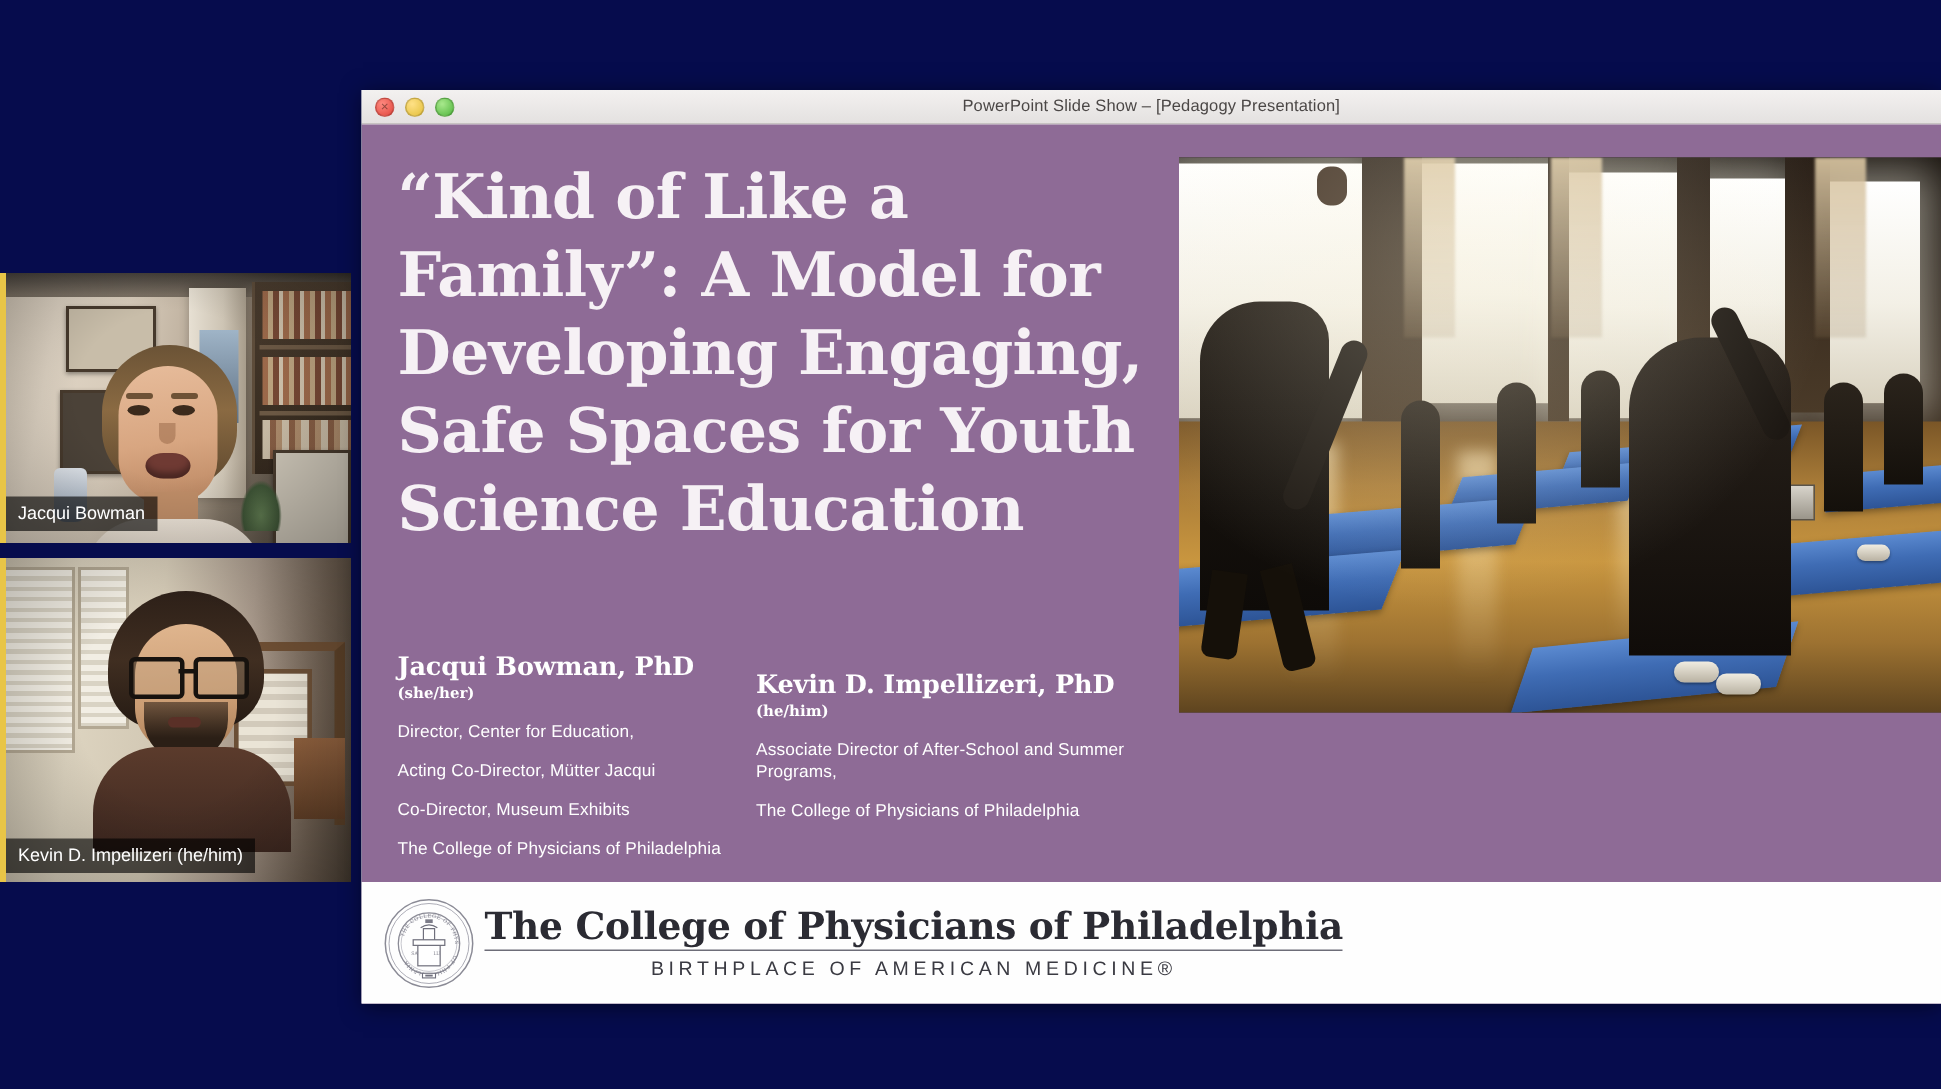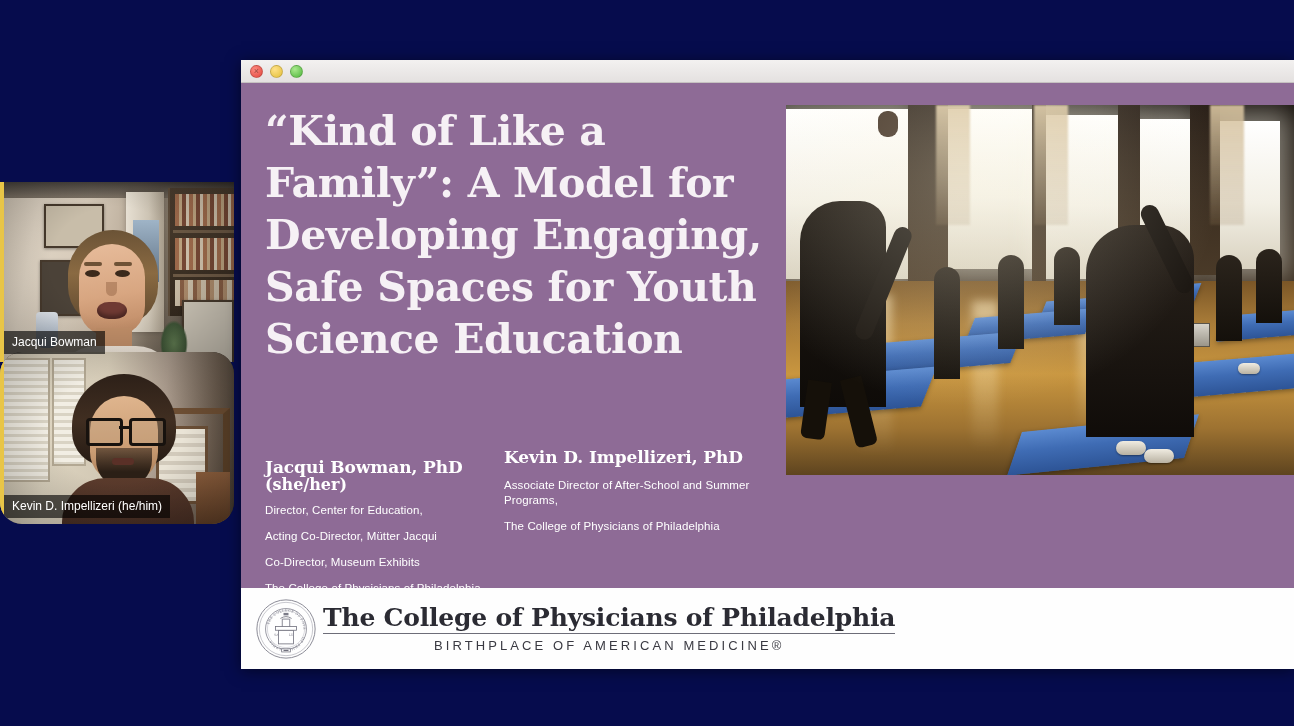--- a/index.html
+++ b/index.html
@@ -23,21 +23,21 @@
   }
 
   
   .video-tile {
     position: absolute;
     left: 0;
     overflow: hidden;
     background: #1a1712;
   }
   #tile-speaker { top: 182px; width: 234px; height: 180px; }
-  #tile-second  { top: 352px; width: 234px; height: 172px; border-radius: 22px; }
+  #tile-second  { top: 372px; width: 234px; height: 216px; }
 
   .tile-accent {
     position: absolute;
     left: 0; top: 0; bottom: 0;
     width: 4px;
     background: #e8c547;
     z-index: 6;
   }
 
   .tile-scene { position: absolute; inset: 0; }
@@ -306,34 +306,34 @@
     font-weight: bold;
     font-size: 41px;
     line-height: 52px;
     letter-spacing: -0.4px;
   }
 
   .presenter {
     position: absolute;
     color: #ffffff;
   }
-  #presenter-1 { left: 24px; top: 374px; width: 225px; }
+  #presenter-1 { left: 24px; top: 352px; width: 225px; }
   #presenter-2 { left: 263px; top: 364px; width: 280px; }
 
   .presenter-name {
     font-family: "DejaVu Serif", serif;
     font-weight: bold;
     font-size: 17px;
     line-height: 20px;
     letter-spacing: -.1px;
   }
   .presenter-pronouns {
     font-family: "DejaVu Serif", serif;
     font-weight: bold;
-    font-size: 16px;
+    font-size: 10px;
     line-height: 14px;
     margin-top: 1px;
   }
   .presenter-roles { margin-top: 11px; }
   .presenter-role {
     font-size: 11.5px;
     line-height: 15px;
     margin-bottom: 11px;
     letter-spacing: .1px;
   }
@@ -588,39 +588,41 @@
   <div id="pres-window">
 
     <div id="titlebar">
       <div class="lights">
         <div class="light close">
           <span class="mark">×</span>
         </div>
         <div class="light minimize"></div>
         <div class="light zoom"></div>
       </div>
+      <div id="titlebar-title">PowerPoint Slide Show – [Pedagogy Presentation]</div>
     </div>
 
     <div id="slide">
 
       <div id="slide-title">“Kind of Like a Family”: A Model for Developing Engaging, Safe Spaces for Youth Science Education</div>
 
       <div class="presenter" id="presenter-1">
         <div class="presenter-name">Jacqui Bowman, PhD</div>
         <div class="presenter-pronouns">(she/her)</div>
         <div class="presenter-roles">
           <div class="presenter-role">Director, Center for Education,</div>
           <div class="presenter-role">Acting Co-Director, Mütter Jacqui</div>
           <div class="presenter-role">Co-Director, Museum Exhibits</div>
           <div class="presenter-role">The College of Physicians of Philadelphia</div>
         </div>
       </div>
 
       <div class="presenter" id="presenter-2">
         <div class="presenter-name">Kevin D. Impellizeri, PhD</div>
+        <div class="presenter-pronouns">(he/him)</div>
         <div class="presenter-roles">
           <div class="presenter-role">Associate Director of After-School and Summer Programs,</div>
           <div class="presenter-role">The College of Physicians of Philadelphia</div>
         </div>
       </div>
 
       <div id="slide-photo">
         <div class="ph-room"></div>
         <div class="ph-wallband"></div>
         <div class="ph-win w1"></div>

